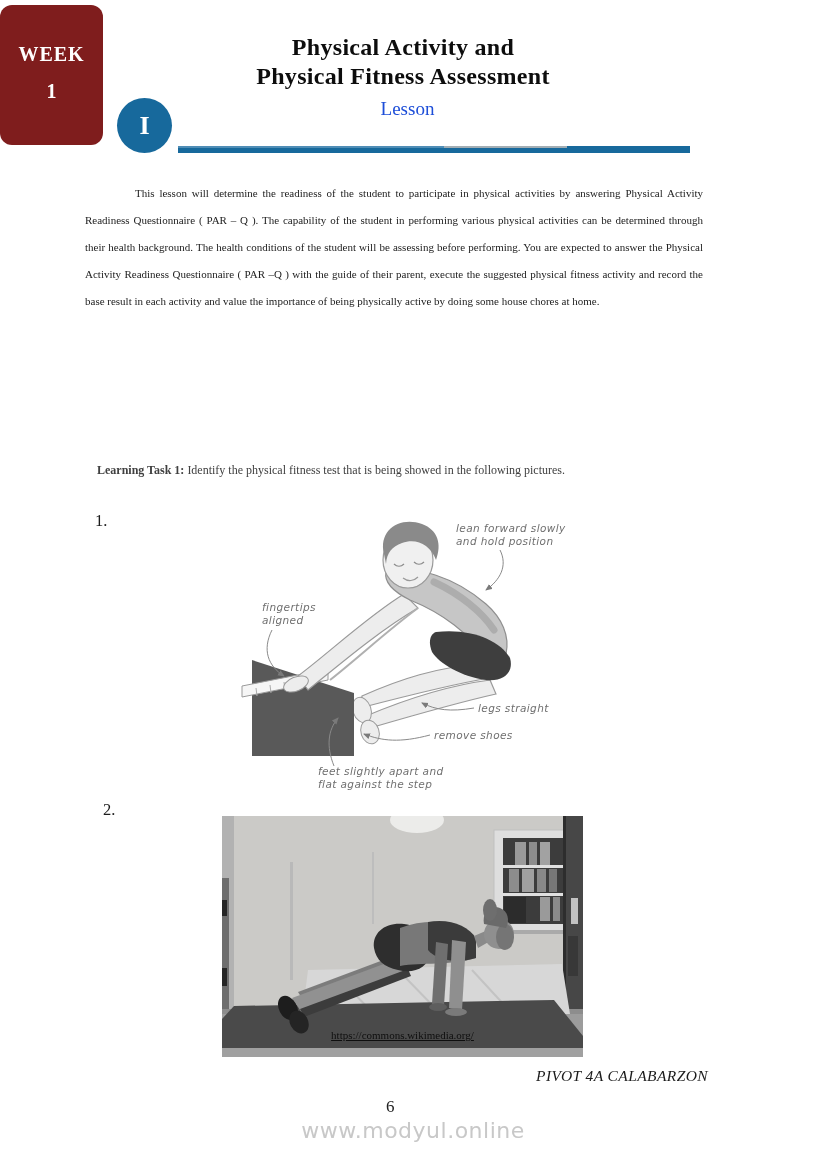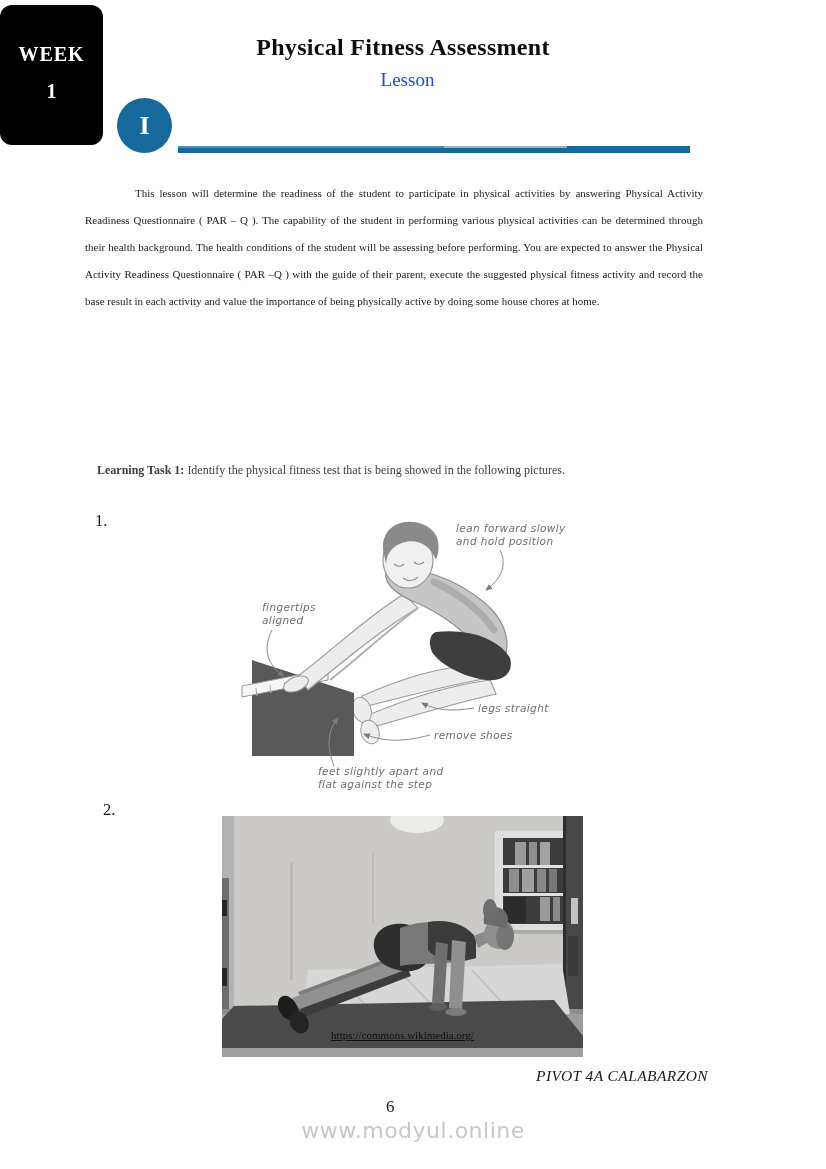--- a/index.html
+++ b/index.html
@@ -3,21 +3,21 @@
 <meta charset="utf-8">
 <style>
   html,body{margin:0;padding:0;background:#ffffff;}
   #page{
     position:relative;width:826px;height:1169px;background:#ffffff;
     font-family:"Liberation Serif",serif;color:#1d1d1d;overflow:hidden;margin:0 auto;
   }
   
   .week-badge{
     position:absolute;left:0;top:5px;width:103px;height:140px;
-    background:#000000;border-radius:12px;color:#ffffff;text-align:center;
+    background:#7f1d1d;border-radius:12px;color:#ffffff;text-align:center;
   }
   .week-badge .wk{font-weight:bold;font-size:20px;letter-spacing:1px;margin-top:38px;}
   .week-badge .num{font-weight:bold;font-size:20px;margin-top:14px;}
   
   .lesson-circle{
     position:absolute;left:117px;top:98px;width:55px;height:55px;border-radius:50%;
     background:#17699c;color:#ffffff;display:flex;align-items:center;justify-content:center;
     font-weight:bold;font-size:26px;
   }
   
@@ -72,20 +72,21 @@
 <body>
 
 <div id="page">
 
   <div class="week-badge">
     <div class="wk">WEEK</div>
     <div class="num">1</div>
   </div>
 
   <div class="header-block">
+    <div class="title-line">Physical Activity and</div>
     <div class="title-line">Physical Fitness Assessment</div>
     <div class="subtitle">Lesson</div>
   </div>
 
   <div class="lesson-circle">
     <span>I</span>
   </div>
 
   <div class="blue-rule"></div>
 

